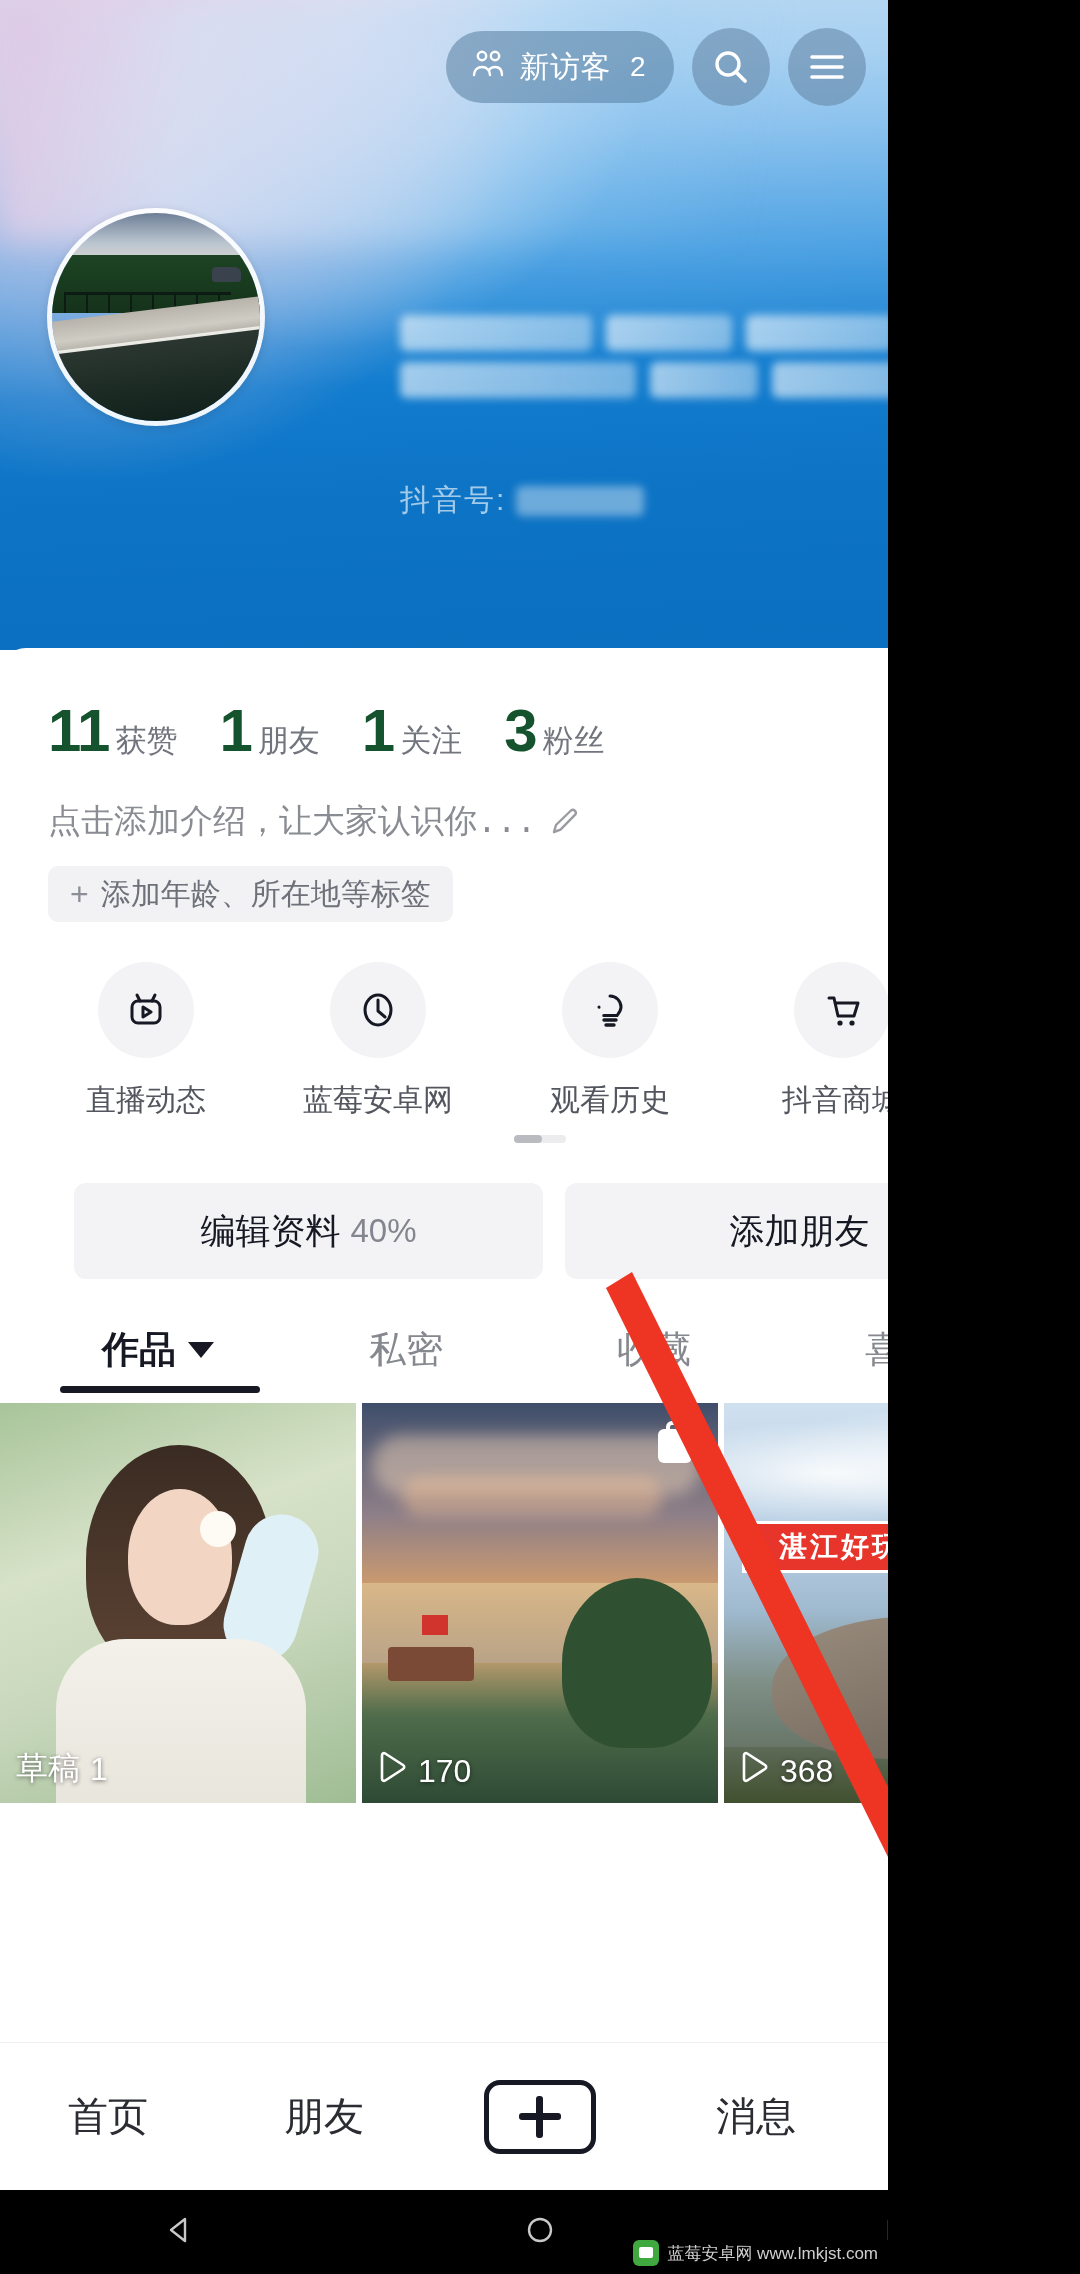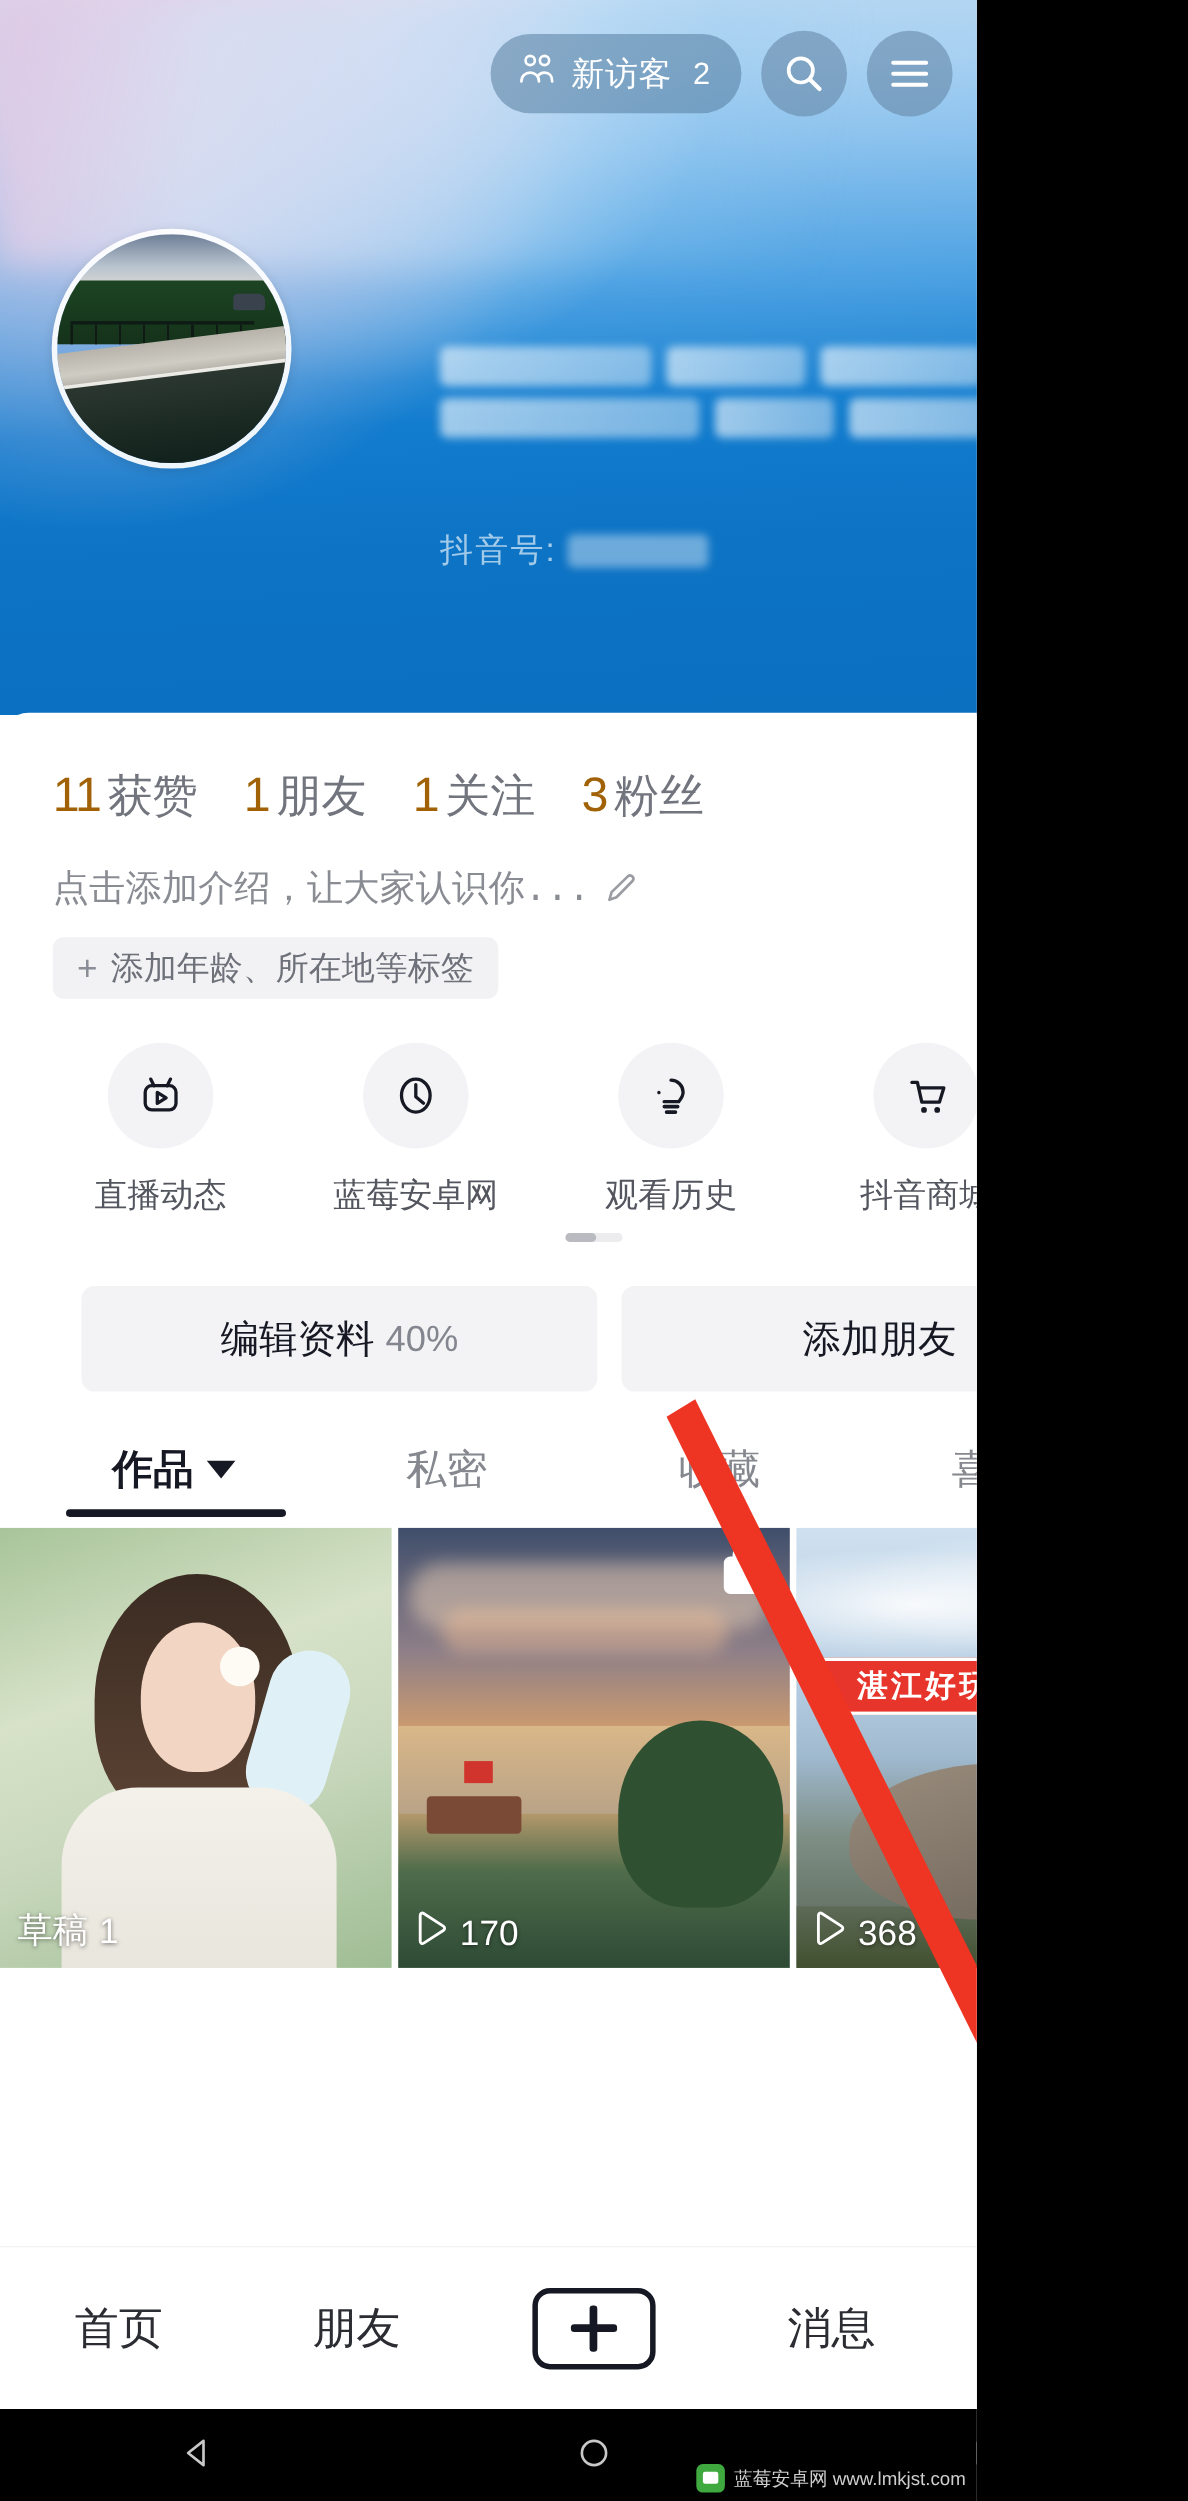--- a/index.html
+++ b/index.html
@@ -85,22 +85,22 @@
     background:rgba(255,255,255,.40); filter:blur(4px); }
 
   
   .sheet {
     position:absolute; left:0; top:648px; width:1080px; height:1394px;
     background:#fff; border-radius:26px 26px 0 0; z-index:7;
   }
 
   .stats { display:flex; align-items:baseline; padding:48px 0 0 48px; gap:42px; }
   .stat { display:flex; align-items:baseline; gap:6px; }
-  .stat .num { font-size:44px; font-weight:400; color:#a16207; letter-spacing:-1px; }
-  .stat .lbl { font-size:41px; color:#72757e; }
+  .stat .num { font-size:60px; font-weight:700; color:#14532d; letter-spacing:-1px; }
+  .stat .lbl { font-size:31px; color:#72757e; }
 
   .bio {
     display:flex; align-items:center; gap:12px;
     padding:34px 0 0 48px; font-size:33px; color:#8a8c93;font-family:Liberation Mono, monospace;
   }
   .pencil { width:34px; height:34px; }
 
   .tag-pill {
     display:inline-flex; align-items:center; gap:12px;
     margin:22px 0 0 48px; height:56px; padding:0 22px;

